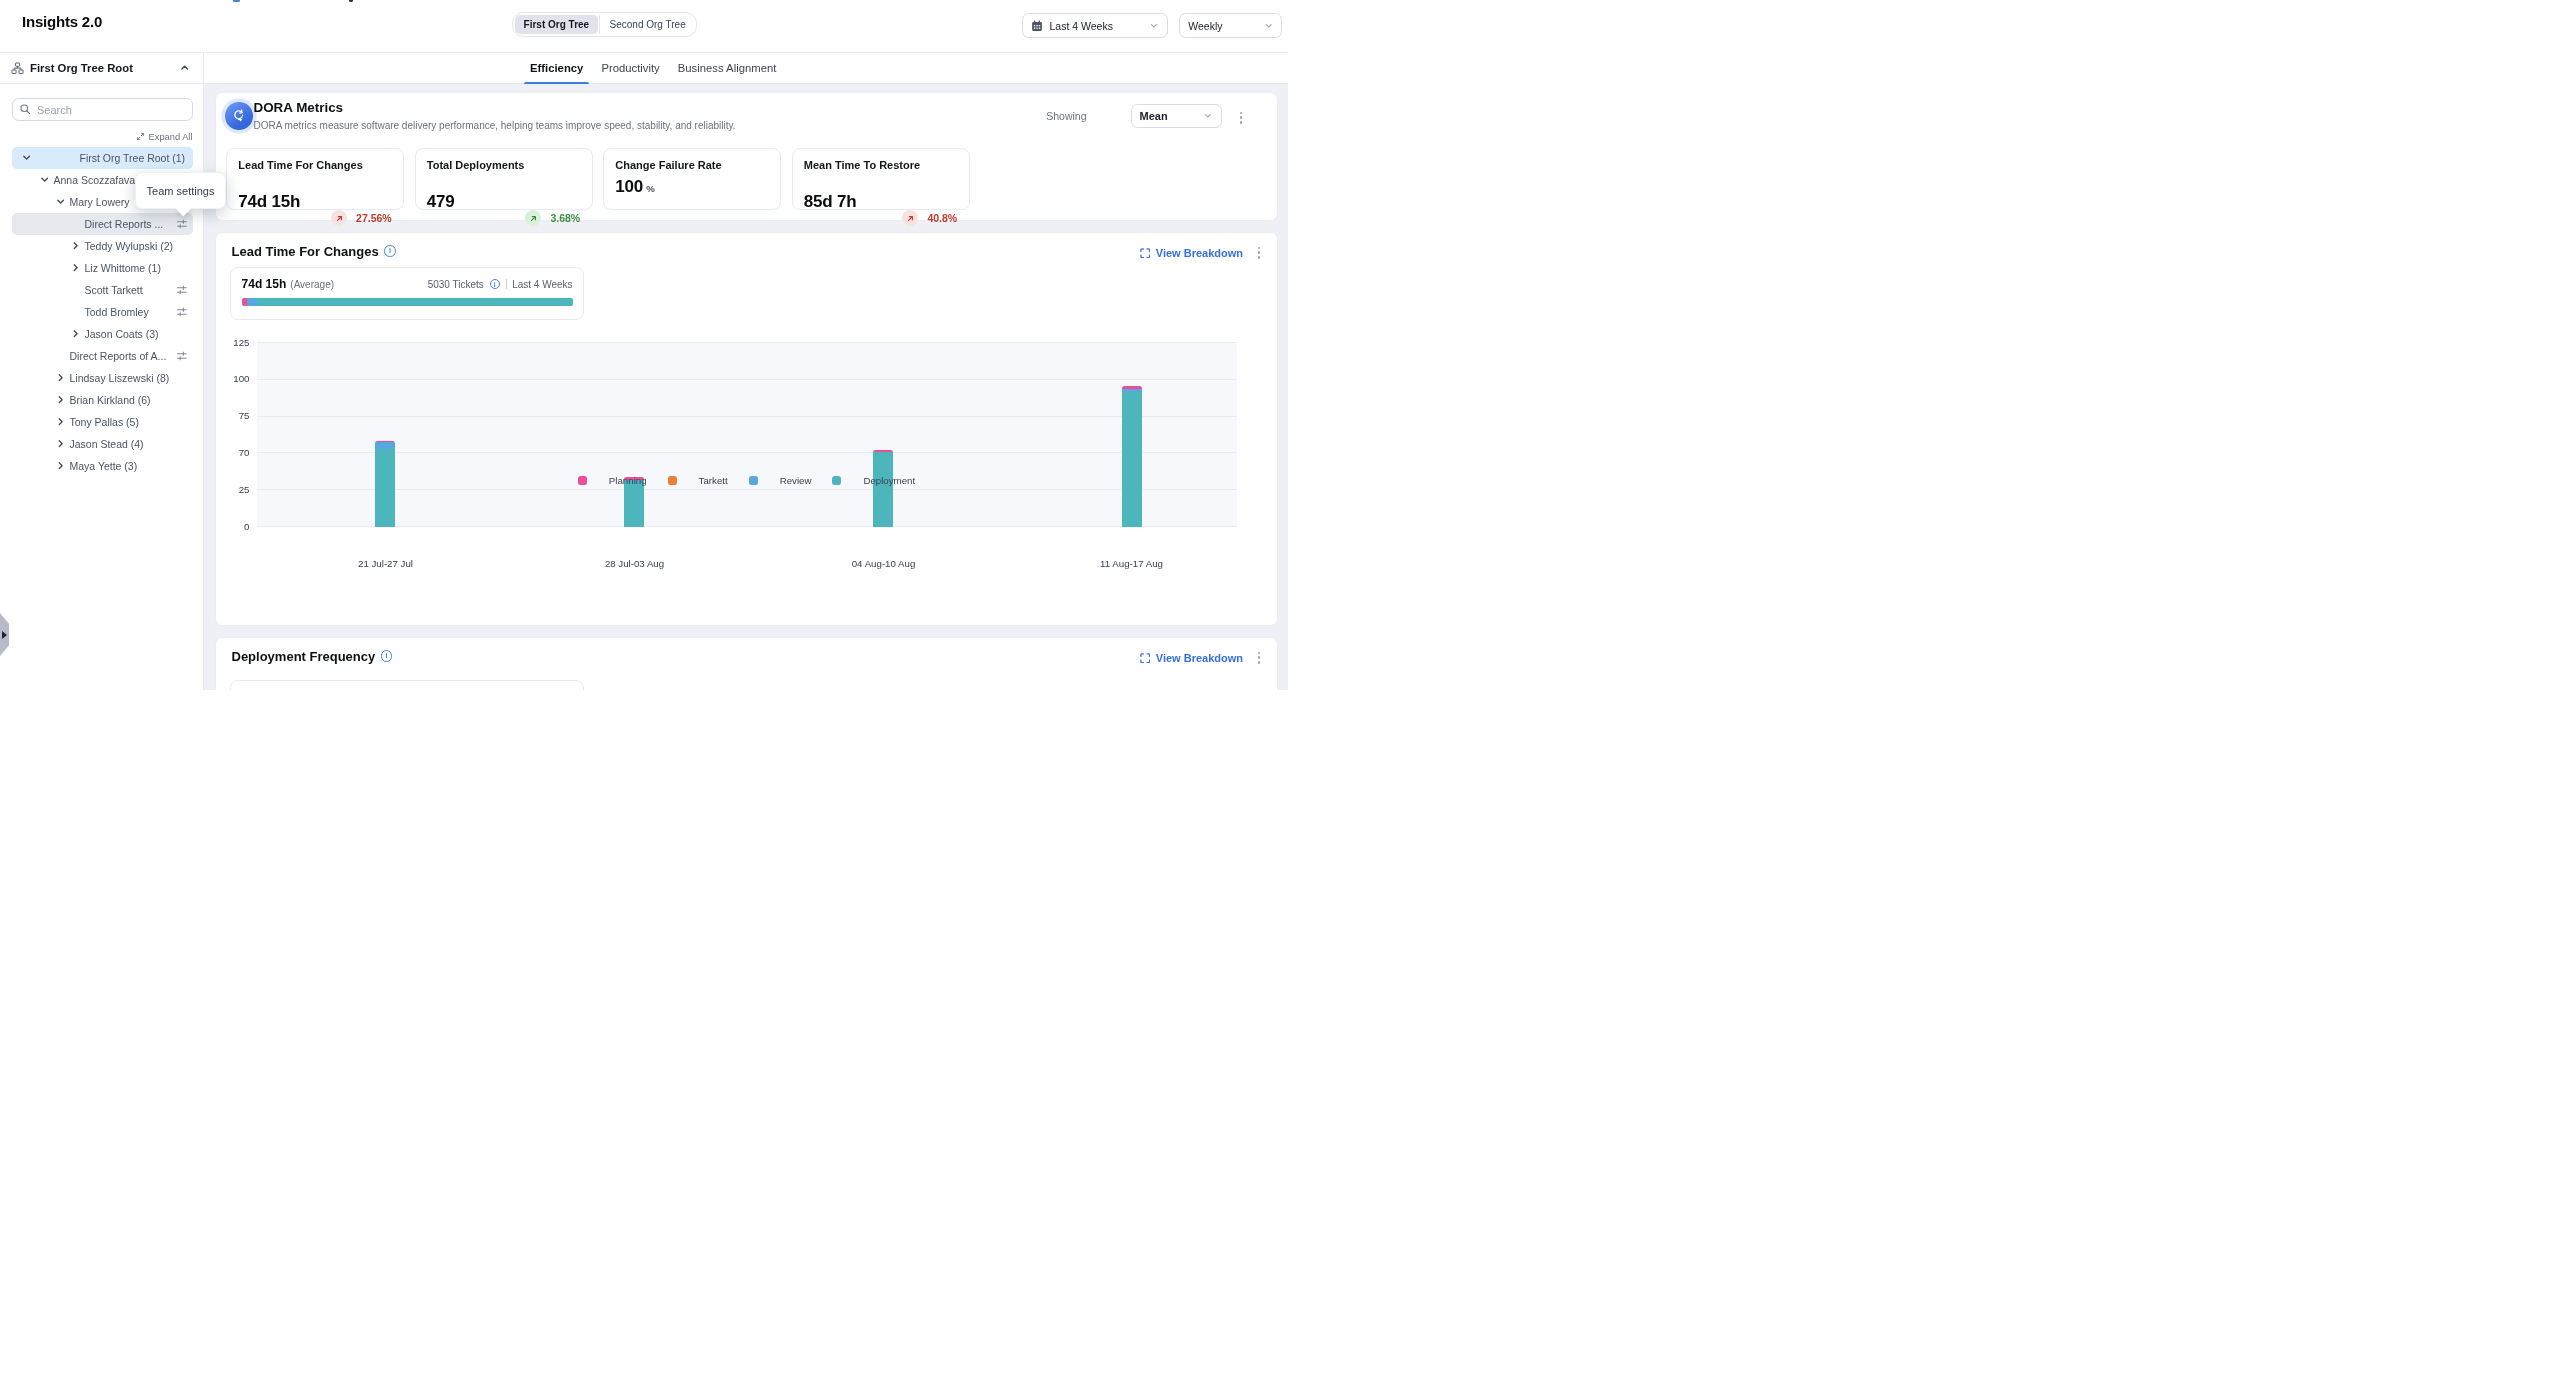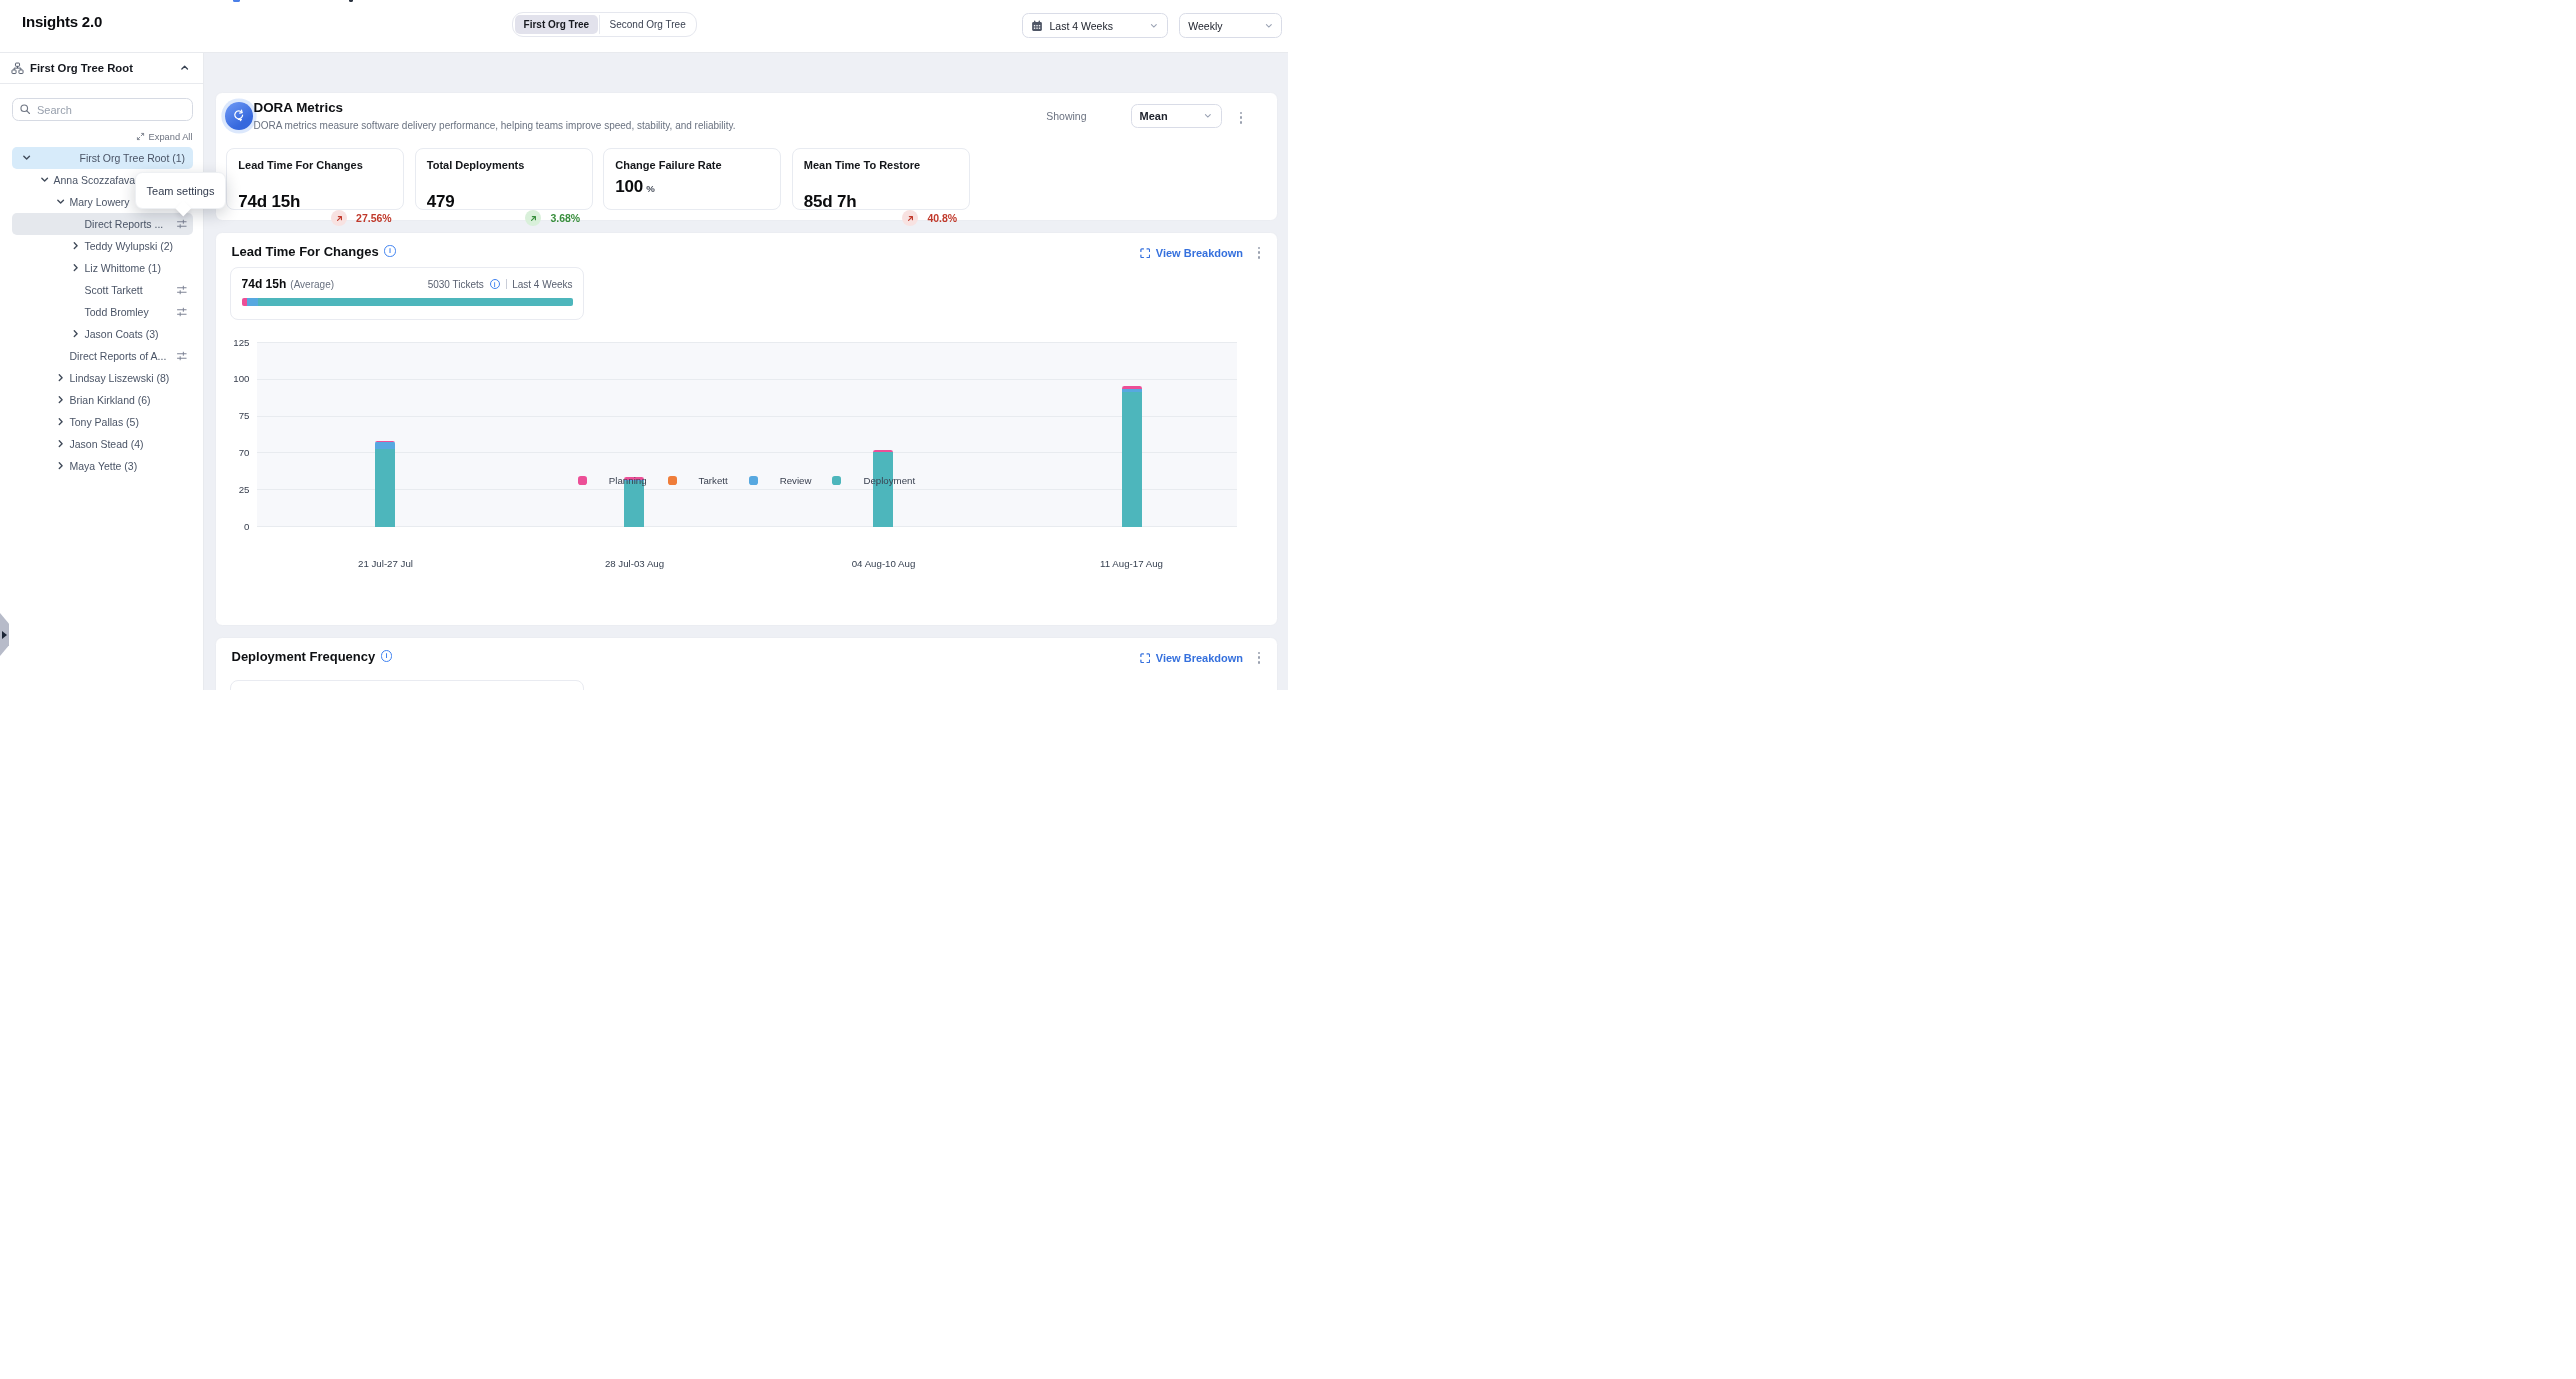--- a/index.html
+++ b/index.html
@@ -369,20 +369,25 @@
 <div class="panel-handle">
   <span class="tri"></span>
 </div>
 
 <div class="tooltip">
   <span>Team settings</span>
   <div class="arrow"></div>
 </div>
 
 <main class="main">
+  <nav class="tabs" id="tabs">
+      <div class="tab active">Efficiency</div>
+      <div class="tab">Productivity</div>
+      <div class="tab">Business Alignment</div>
+    </nav>
 
   <section class="card-panel dora-panel">
     <div class="dora-ic">
       <svg width="15.4" height="15.4" viewBox="0 0 24 24" fill="none" stroke="#fff" stroke-width="1.9" stroke-linecap="round" stroke-linejoin="round">
           <path d="M16.8 6.9A6.1 6.1 0 1 0 18.1 11"></path>
           <path d="M16.4 3.4l.9 3.8-3.8.9"></path>
           <path d="M11.5 17.9h4.6l-1.6 1.7"></path>
         </svg>
     </div>
     <h2 class="dora-title">DORA Metrics</h2>

